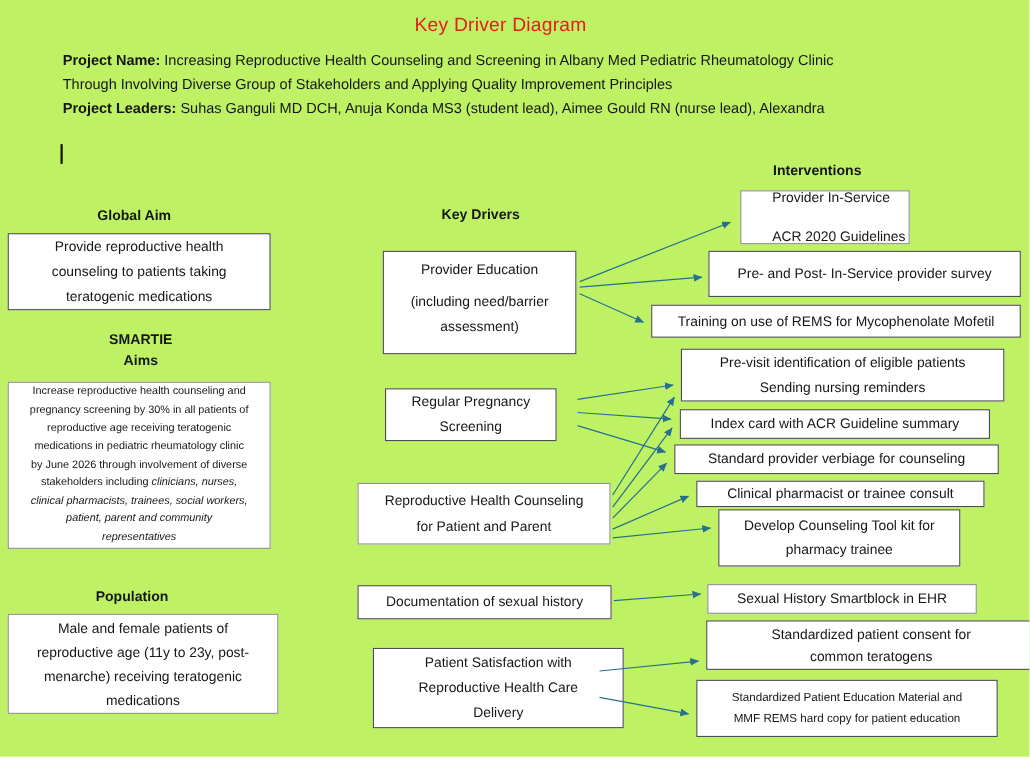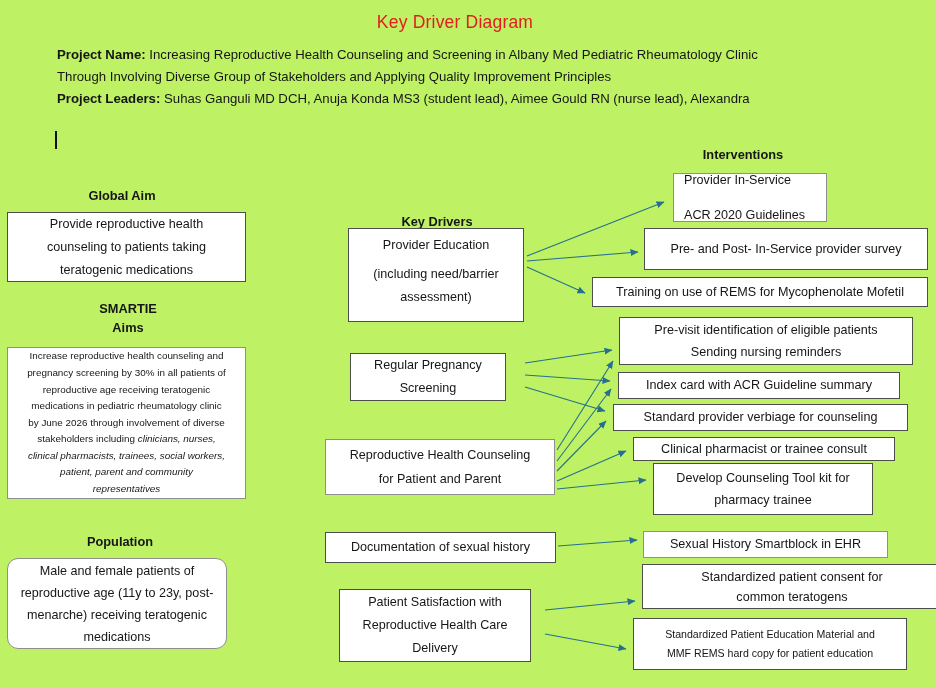--- a/index.html
+++ b/index.html
@@ -8,37 +8,37 @@
   .title{position:absolute;left:0;top:12px;width:910px;text-align:center;
          font-size:17.5px;font-weight:500;letter-spacing:.2px;}
   .info{position:absolute;left:57px;top:44px;width:830px;font-size:13.2px;line-height:22px;}
   .info .b{font-weight:bold;}
   .caret{position:absolute;left:55px;top:131px;width:1.5px;height:18px;background:#111;}
   .hdr{position:absolute;font-weight:bold;font-size:12.8px;text-align:center;}
   #h-global{left:0;top:188px;width:244px;}
   #h-smartie1{left:0;top:301px;width:256px;}
   #h-smartie2{left:0;top:320px;width:256px;}
   #h-population{left:0;top:534px;width:240px;}
-  #h-keydrivers{left:337px;top:187px;width:200px;margin-top:27px;}
+  #h-keydrivers{left:337px;top:187px;width:200px;}
   #h-interventions{left:643px;top:147px;width:200px;}
   .box{position:absolute;background:#fff;border:1px solid #4d4d4d;box-sizing:border-box;
        display:flex;flex-direction:column;justify-content:center;align-items:center;
        text-align:center;font-size:12.6px;line-height:23px;}
   .box.lt{border-color:#8f8f8f;}
   #b-global{left:7px;top:212px;width:239px;height:70px;}
   #b-smartie{left:7px;top:347px;width:239px;height:152px;font-size:9.9px;line-height:16.6px;}
   #b-smartie em{font-style:italic;}
-  #b-population{left:7px;top:558px;width:220px;height:91px;line-height:22px;border-radius:11px;}
+  #b-population{left:7px;top:558px;width:246px;height:91px;line-height:22px;}
   #b-provider-ed{left:348px;top:228px;width:176px;height:94px;justify-content:flex-start;padding-top:5px;}
   #b-provider-ed .gap{margin-top:6px;}
   #b-rps{left:350px;top:353px;width:156px;height:48px;}
   #b-rhc{left:325px;top:439px;width:230px;height:56px;line-height:24px;}
   #b-doc{left:325px;top:532px;width:231px;height:31px;}
-  #b-psat{left:339px;top:589px;width:192px;height:73px;}
-  #b-inservice{left:673px;top:173px;width:154px;height:49px;align-items:flex-start;text-align:left;padding-left:10px;gap:12px;}
+  #b-psat{left:339px;top:589px;width:228px;height:73px;}
+  #b-inservice{left:673px;top:173px;width:154px;height:49px;align-items:flex-start;text-align:left;padding-left:28px;gap:12px;}
   #b-prepost{left:644px;top:228px;width:284px;height:42px;}
   #b-training{left:592px;top:277px;width:336px;height:30px;}
   #b-previsit{left:619px;top:317px;width:294px;height:48px;line-height:22px;}
   #b-index{left:618px;top:372px;width:282px;height:27px;}
   #b-standard{left:613px;top:404px;width:295px;height:27px;}
   #b-clinical{left:633px;top:437px;width:262px;height:24px;}
   #b-develop{left:653px;top:463px;width:220px;height:52px;line-height:22px;}
   #b-smartblock{left:643px;top:531px;width:245px;height:27px;}
   #b-consent{left:642px;top:564px;width:300px;height:45px;line-height:20px;}
   #b-edumat{left:633px;top:618px;width:274px;height:52px;font-size:10.6px;line-height:19px;}

